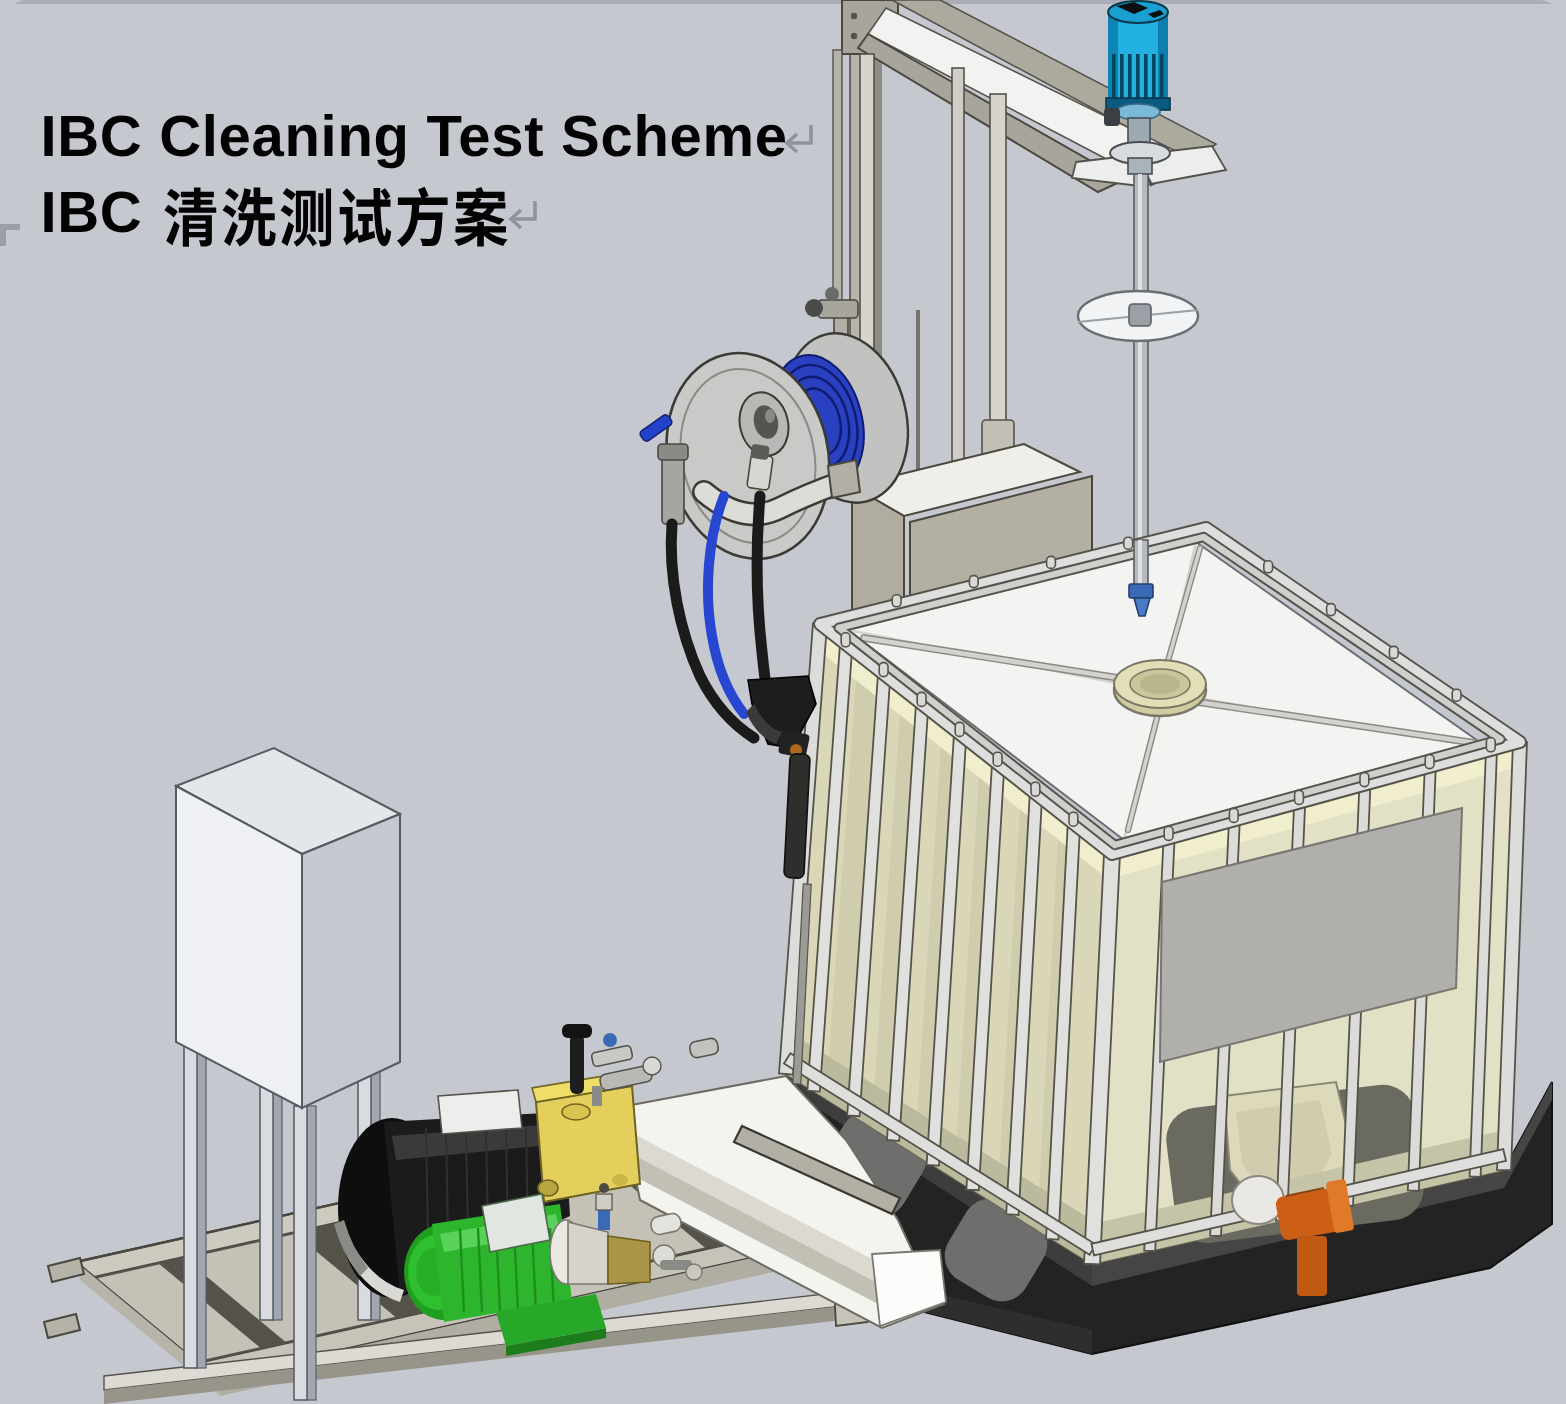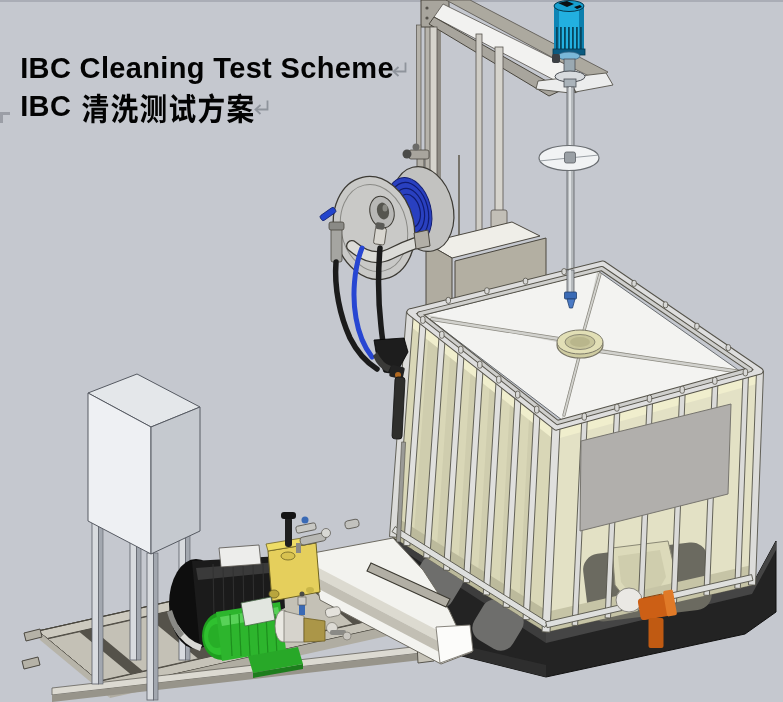--- a/index.html
+++ b/index.html
@@ -1,14 +1,14 @@
 <!DOCTYPE html>
 <html><head><meta charset="utf-8"><style>
 html,body{margin:0;padding:0;background:#c5c8cf;}
-#wrap{width:783px;height:702px;overflow:hidden;}
+#wrap{width:783px;height:702px;overflow:hidden;border-radius:14px;}
 </style></head><body>
 <div id="wrap">
 <svg width="783" height="702" viewBox="0 0 783 702">
 <rect width="783" height="702" fill="#c5c8cf"></rect>
 <rect width="783" height="2" fill="#aaadb6"></rect>
 <path d="M0,112 h10 v3 h-7 v8 h-3 z" fill="#9b9ea6"></path>
 <polygon points="38.0,631.0 462.0,536.0 532.0,594.0 108.0,689.0" fill="#c4c1b6" stroke="#4a473f" stroke-width="1"></polygon>
 <polygon points="38.0,631.0 462.0,536.0 471.1,543.5 47.1,638.5" fill="#cdcabf" stroke="#4a473f" stroke-width="1"></polygon>
 <polygon points="98.9,681.5 522.9,586.5 532.0,594.0 108.0,689.0" fill="#c6c3b8" stroke="#4a473f" stroke-width="1"></polygon>
 <polygon points="38.0,631.0 47.1,638.5 98.9,681.5 108.0,689.0" fill="#c9c6bb" stroke="#4a473f" stroke-width="1"></polygon>

